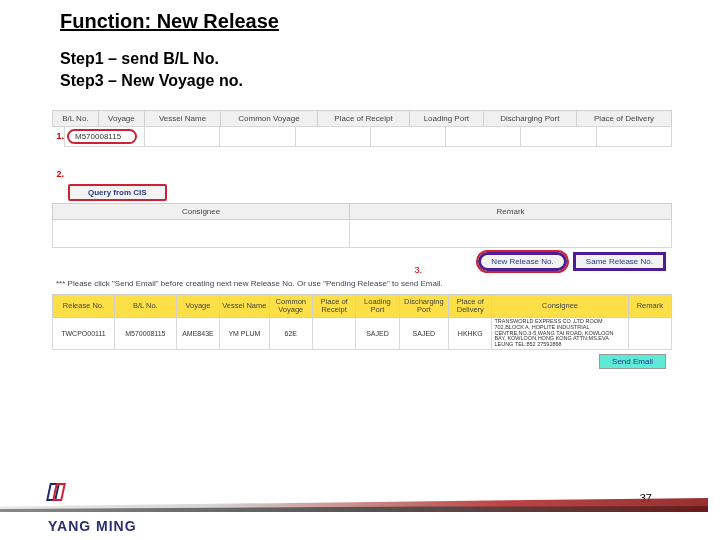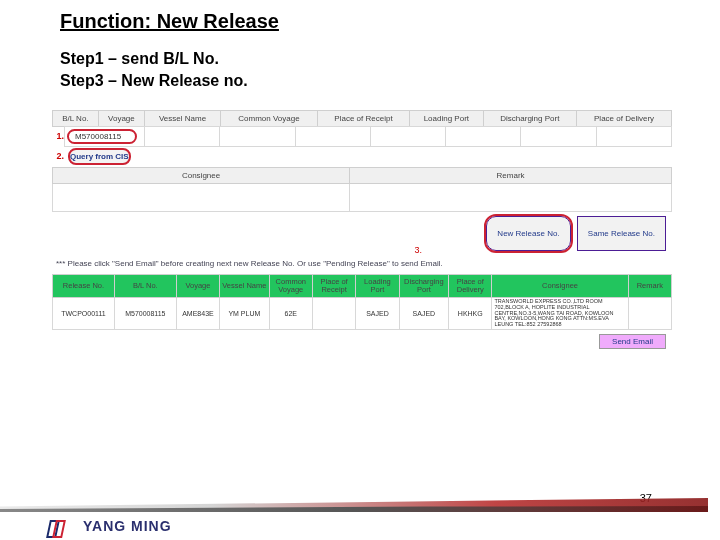--- a/index.html
+++ b/index.html
@@ -83,27 +83,28 @@
     border: 2px solid #c23;
     border-radius: 10px;
     padding: 1px 6px;
     font-size: 8px;
     display: inline-block;
     min-width: 70px;
     background: #fff;
   }
   .query-btn {
     border: 2px solid #c23;
-    border-radius: 8px;
-    padding: 2px 0;
+    border-radius: 2px;
+    padding: 2px 18px;
     font-size: 8px;
     display: inline-block;
     background: #f3f3f3;
     color: #223a8a;
     font-weight: bold;
+    margin-top: 36px;
   }
   .consignee-row th {
     background: #f0f0f0;
     border: 1px solid #cfcfcf;
     font-weight: normal;
     color: #444;
     font-size: 8px;
     padding: 3px;
     text-align: center;
   }
@@ -112,23 +113,23 @@
     border: 1px solid #d8d8d8;
     background: #fff;
   }
   .release-btns {
     text-align: right;
     padding: 4px 6px 2px 0;
     position: relative;
   }
   .release-btns .btn {
     display: inline-block;
-    border: 1px solid #4c1d95;
+    border: 3px solid #4c1d95;
     background: #f2f2f2;
-    padding: 12px 10px;
+    padding: 2px 10px;
     font-size: 8px;
     color: #223a8a;
     margin-left: 4px;
   }
   .release-btns .highlight {
     outline: 2px solid #c23;
     border-radius: 10px;
   }
   .marker3 {
     color: #c00;
@@ -141,21 +142,21 @@
     font-size: 8px;
     color: #445;
     padding: 6px 4px 6px 4px;
   }
   .lower-table {
     width: 100%;
     border-collapse: collapse;
     table-layout: fixed;
   }
   .lower-table th {
-    background: #22c55e;
+    background: #fde047;
     border: 1px solid #cfcfcf;
     font-weight: normal;
     color: #444;
     font-size: 7.5px;
     padding: 3px 1px;
     text-align: center;
     line-height: 1.1;
   }
   .lower-table td {
     border: 1px solid #d8d8d8;
@@ -173,21 +174,21 @@
     padding: 1px 2px;
     line-height: 1.05;
   }
   .send-email-row {
     text-align: right;
     padding: 4px 6px 0 0;
   }
   .send-email-row .btn {
     display: inline-block;
     border: 1px solid #999;
-    background: #f0abfc;
+    background: #5eead4;
     padding: 2px 12px;
     font-size: 8px;
     color: #223a8a;
   }
 
   .footer {
     position: absolute;
     left: 0; right: 12px; bottom: 0;
     height: 46px;
   }
@@ -204,22 +205,23 @@
     left: 0; right: 0; bottom: 28px;
     height: 6px;
     background: linear-gradient(to right, #888 0%, #555 50%, #6a1a1a 100%);
     clip-path: polygon(0 50%, 60% 10%, 100% 0, 100% 100%, 0 100%);
   }
   .logo {
     position: absolute;
     left: 48px;
     bottom: 6px;
     display: flex;
-    align-items: flex-end;
+    align-items: flex-start;
     gap: 21px;
+    flex-direction: column;
   }
   .logo-mark {
     width: 14px; height: 14px;
     position: relative;
   }
   .logo-mark::before, .logo-mark::after {
     content: "";
     position: absolute;
     width: 6px; height: 14px;
     border: 2px solid #c23;
@@ -242,21 +244,21 @@
   }
 </style>
 </head>
 <body>
 
 <div class="slide">
   <div class="title">Function: New Release</div>
 
   <div class="instructions">
     <div>Step1 – send B/L No.</div>
-    <div>Step3 – New Release no.</div>
+    <div>Step3 – New Voyage no.</div>
   </div>
 
   <div class="screenshot">
 
     <table class="upper-table">
       <tbody>
           <tr>
         <th>B/L No.</th>
         <th>Voyage</th>
         <th>Vessel Name</th>

